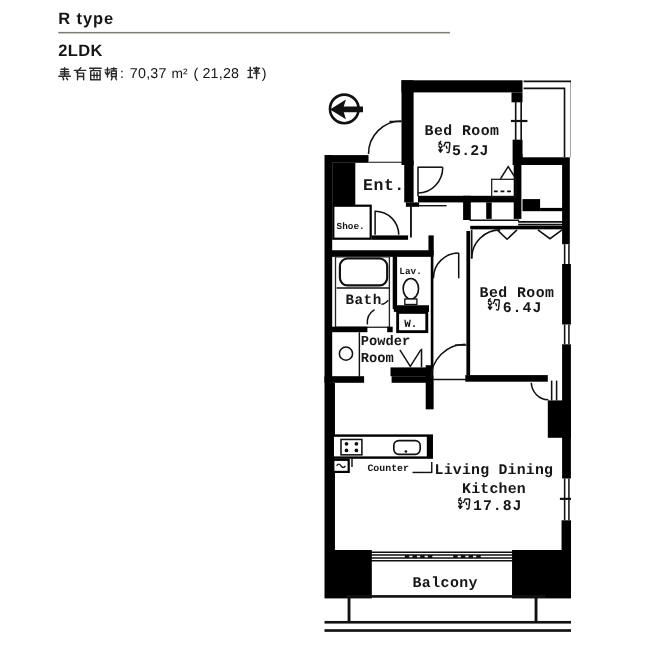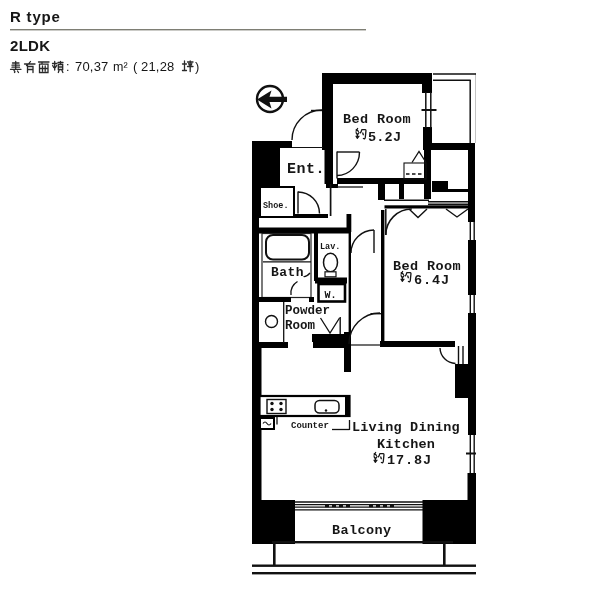--- a/index.html
+++ b/index.html
@@ -1,17 +1,17 @@
 <!DOCTYPE html>
 <html><head>
 <meta charset="utf-8">
 <style>
   html,body{margin:0;padding:0;background:#ffffff;}
   #page{position:relative;width:476px;height:600px;background:#ffffff;overflow:hidden;
-        font-family:"Liberation Sans", sans-serif;}
+        font-family:"Liberation Sans", sans-serif;padding-left:43px;}
   svg text{font-family:"Liberation Mono", monospace;fill:#161616;}
 </style>
 </head>
 <body>
 <div id="page">
 <svg width="600" height="600" viewBox="0 0 600 600" xmlns="http://www.w3.org/2000/svg">
 
 <g>
 <text x="10" y="22" style="font-family:'Liberation Sans',sans-serif" font-size="15" font-weight="bold" letter-spacing="0.8" fill="#5c6e33">R type</text>
 </g>

